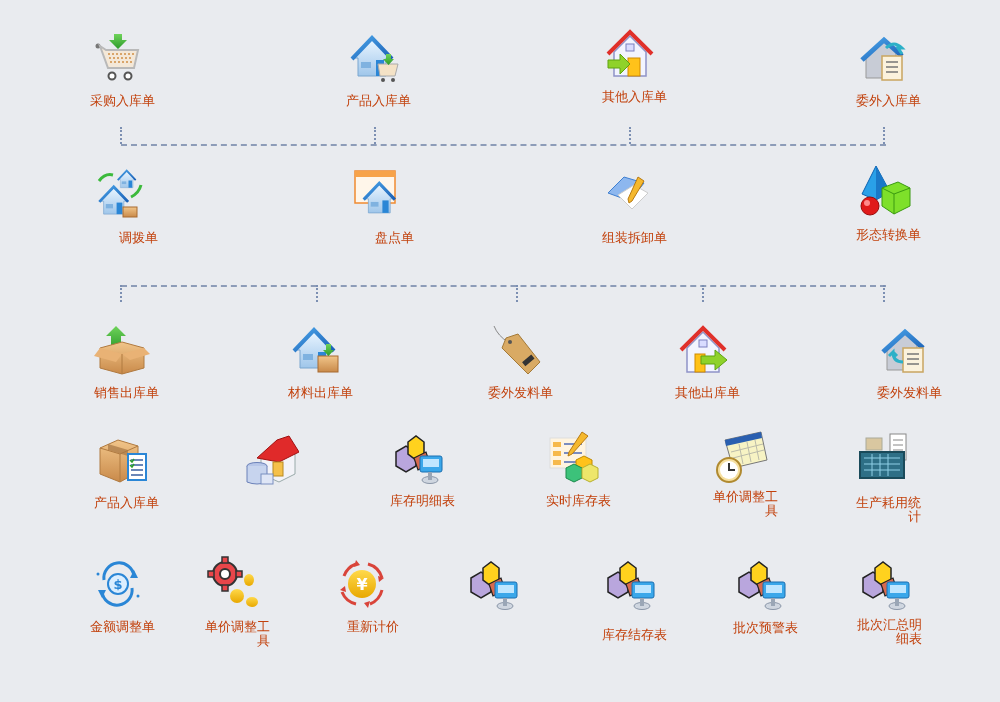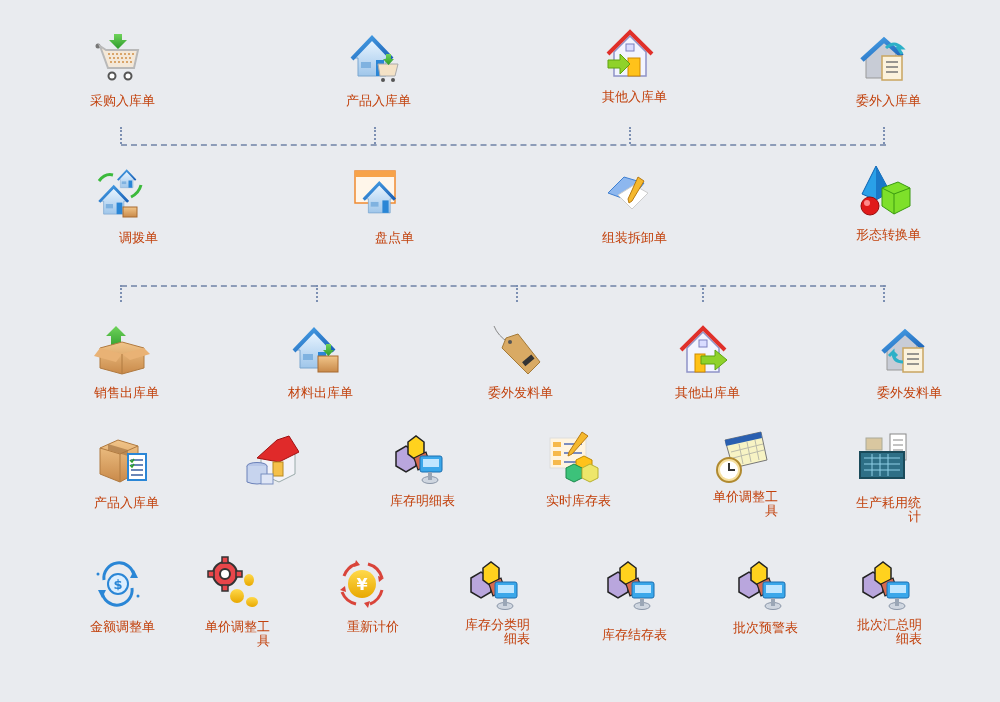--- a/index.html
+++ b/index.html
@@ -313,21 +313,20 @@
     <path d="M48 34 A20 20 0 0 1 36 48" fill="none" stroke="#d9443a" stroke-width="3"></path>
     <path d="M22 48 A20 20 0 0 1 8 36" fill="none" stroke="#d9443a" stroke-width="3"></path>
     <path d="M22 4 L26 9 L20 11 Z M50 22 L45 26 L44 20 Z M34 52 L30 47 L36 45 Z M6 34 L11 30 L12 36 Z" fill="#d9443a"></path>
   </svg>
   <span class="lb">重新计价</span>
 </div>
 <div class="item" style="left:438px; top:556px;">
   <svg class="ic">
       <use href="#s-cubes-pc"></use>
     </svg>
-  <span class="lb" style="margin-top:6px;">库存分类明细表</span>
 </div>
 <div class="item" style="left:575px; top:556px;">
   <svg class="ic">
       <use href="#s-cubes-pc"></use>
     </svg>
   <span class="lb" style="margin-top:16px;">库存结存表</span>
 </div>
 <div class="item" style="left:706px; top:556px;">
   <svg class="ic">
       <use href="#s-cubes-pc"></use>

